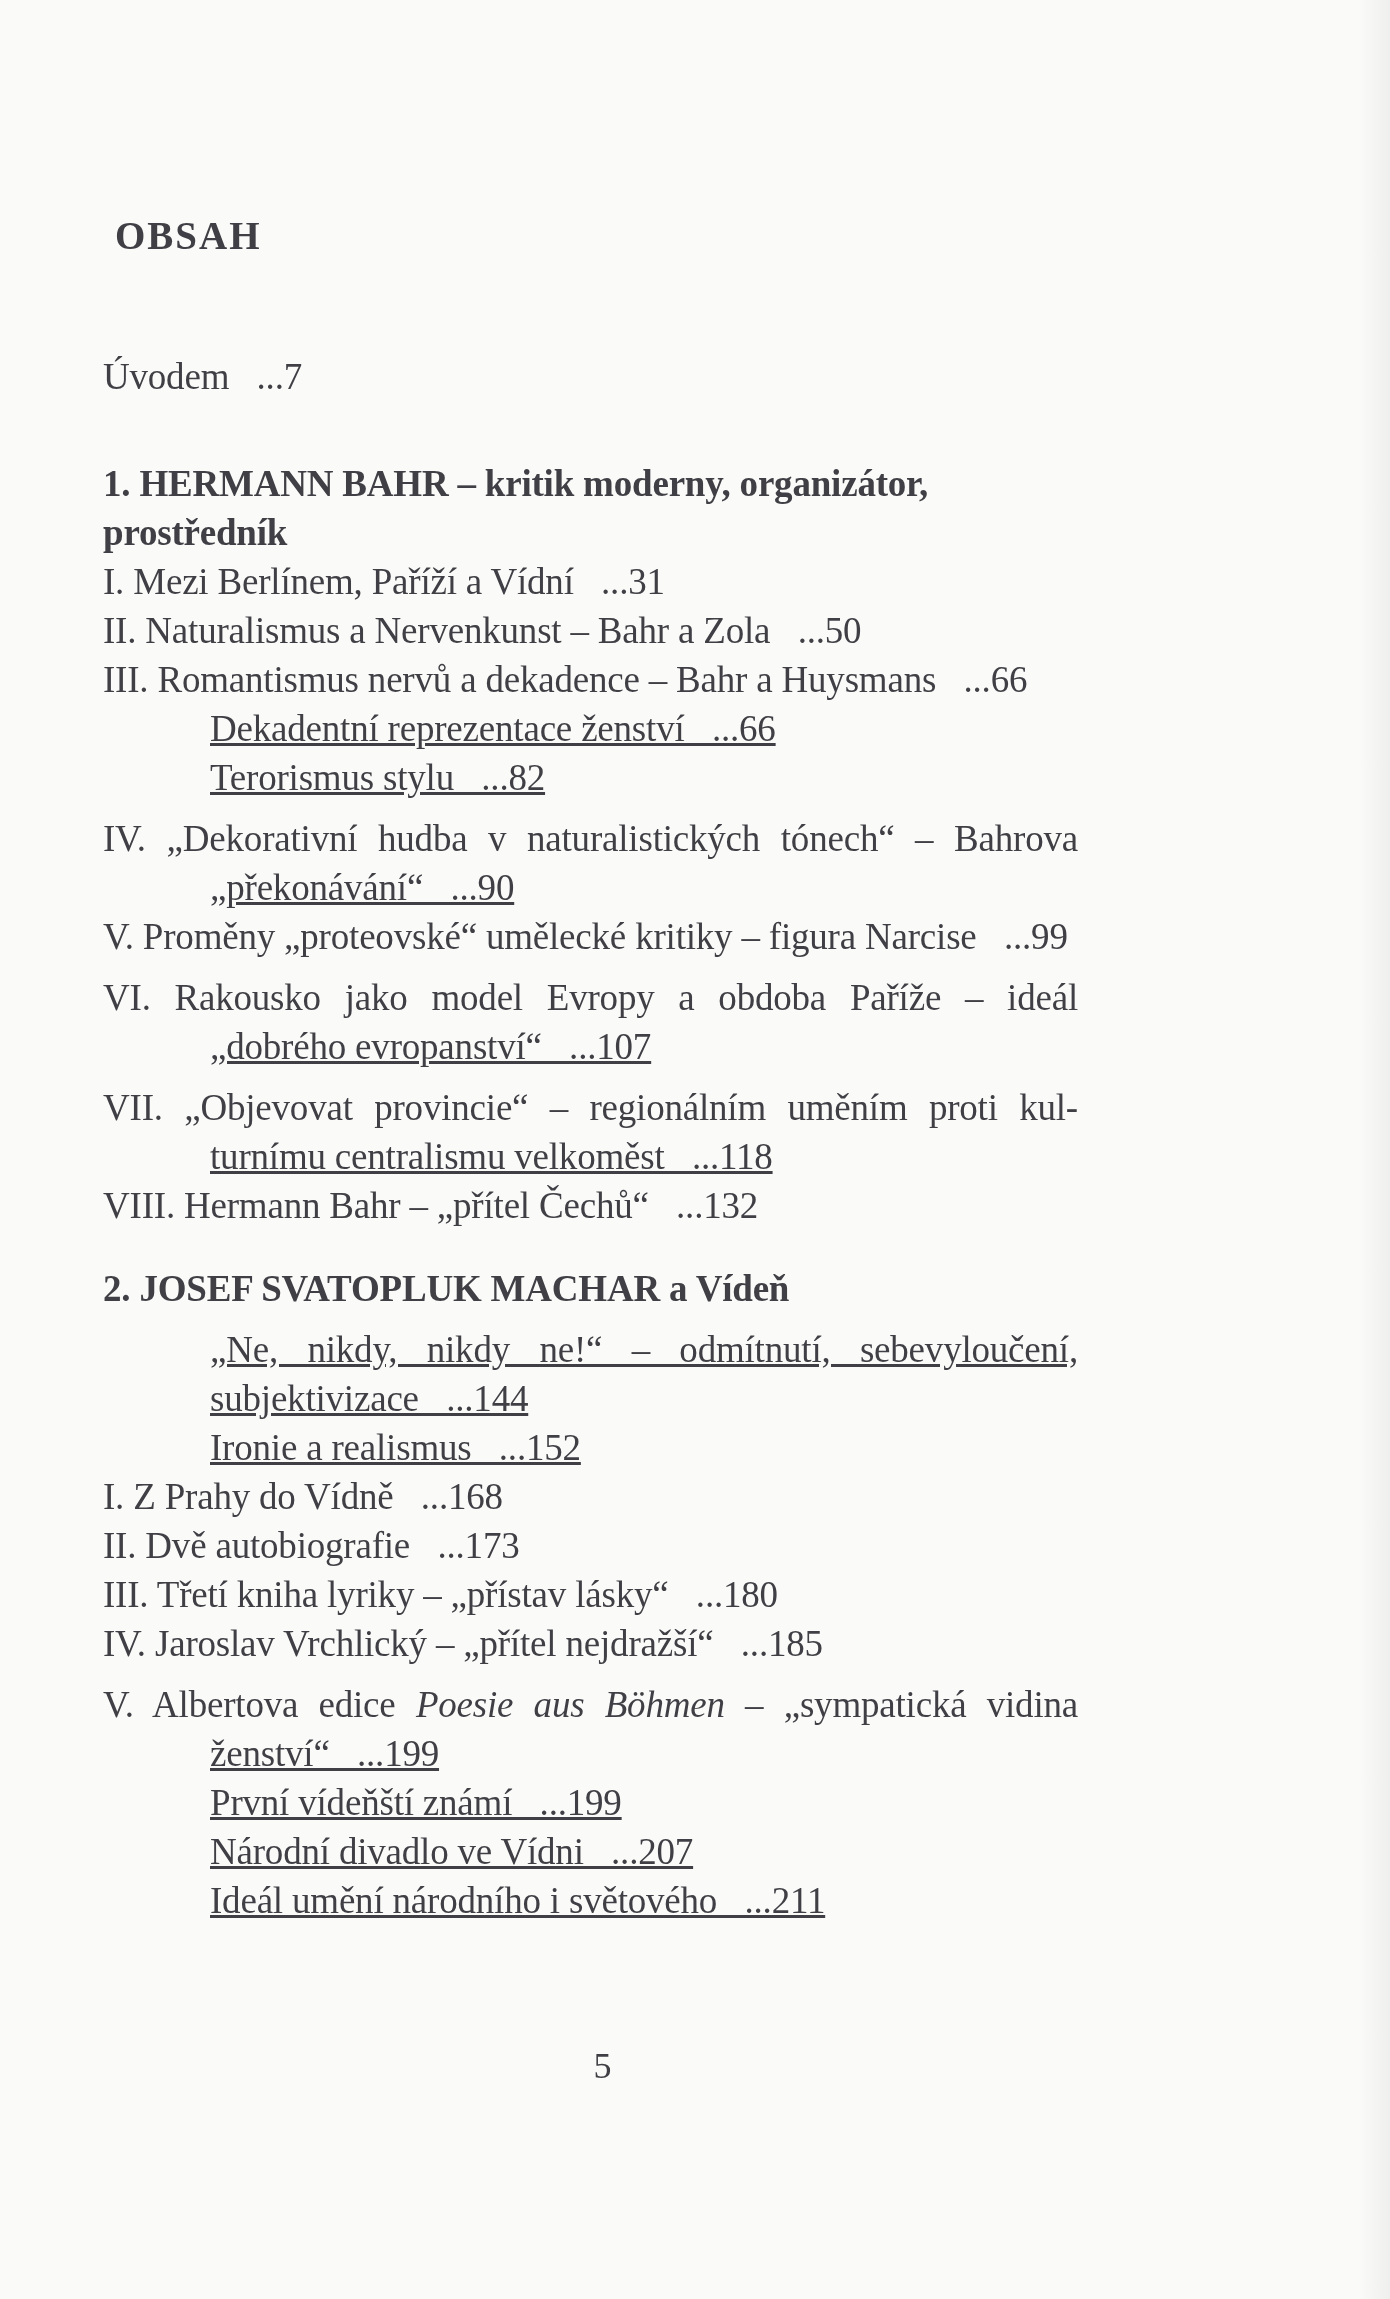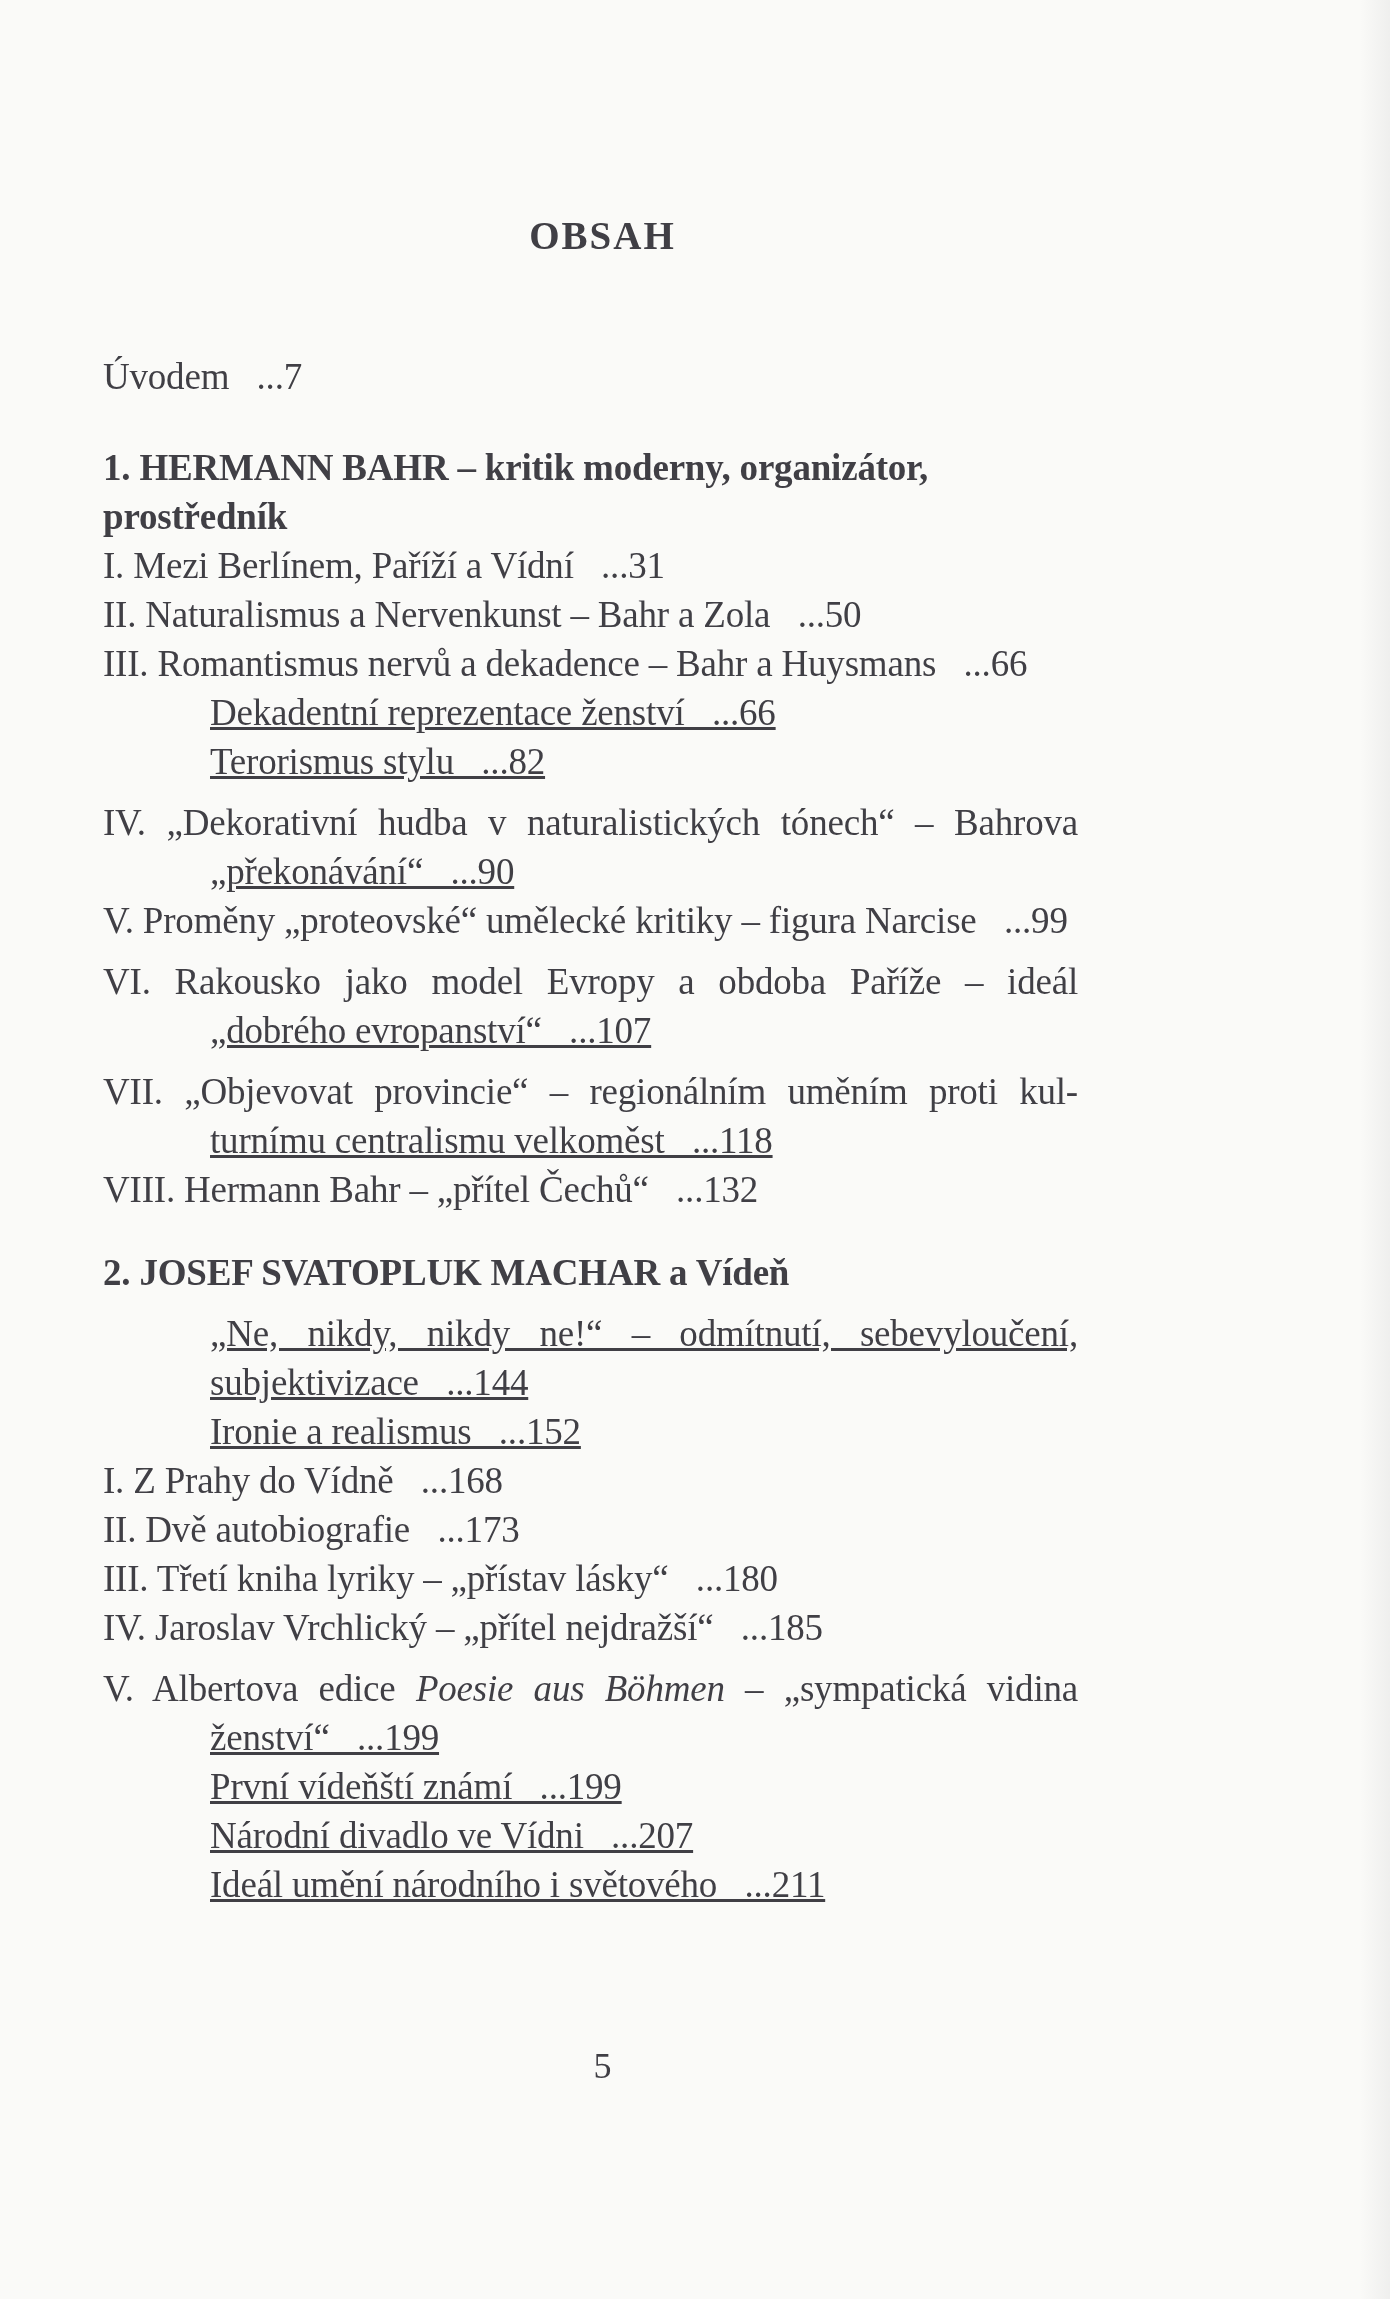--- a/index.html
+++ b/index.html
@@ -29,40 +29,40 @@
     width: 30px;
     height: 100%;
     background: linear-gradient(to right, rgba(60,60,70,0), rgba(60,60,70,0.06));
     pointer-events: none;
   }
   .title {
     position: absolute;
     top: 214px;
     left: 115px;
     width: 975px;
-    text-align: center;
+    text-align: left;
     font-weight: bold;
     font-size: 39px;
     letter-spacing: 2px;
     line-height: 44px;
   }
   .toc {
     position: absolute;
     top: 352px;
     left: 103px;
     width: 975px;
     font-size: 37px;
     line-height: 49px;
     letter-spacing: -0.2px;
   }
   .line {
     height: 49px;
     white-space: nowrap;
   }
-  .line.gap-large { margin-top: 42px; }   
+  .line.gap-large { margin-top: 58px; }   
   .line.gap-small { margin-top: 34px; }   
   .bold { font-weight: bold; }
   .indent { padding-left: 107px; text-decoration: underline; }
   .justify { text-align: justify; text-align-last: justify; margin-top: 12px; }
   .it { font-style: italic; }
   .pagenum {
     position: absolute;
     top: 2044px;
     left: 115px;
     width: 975px;

